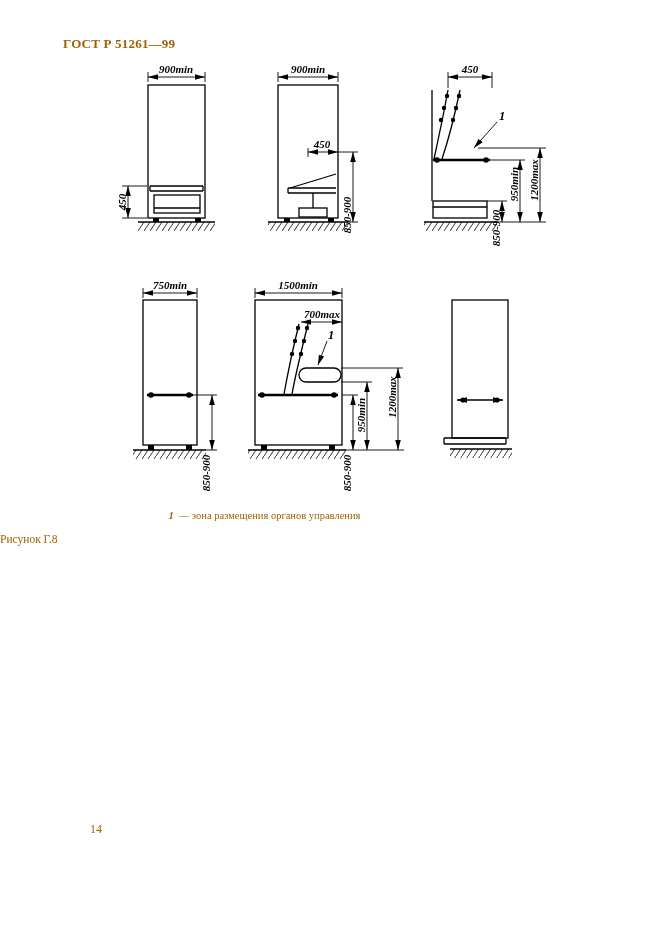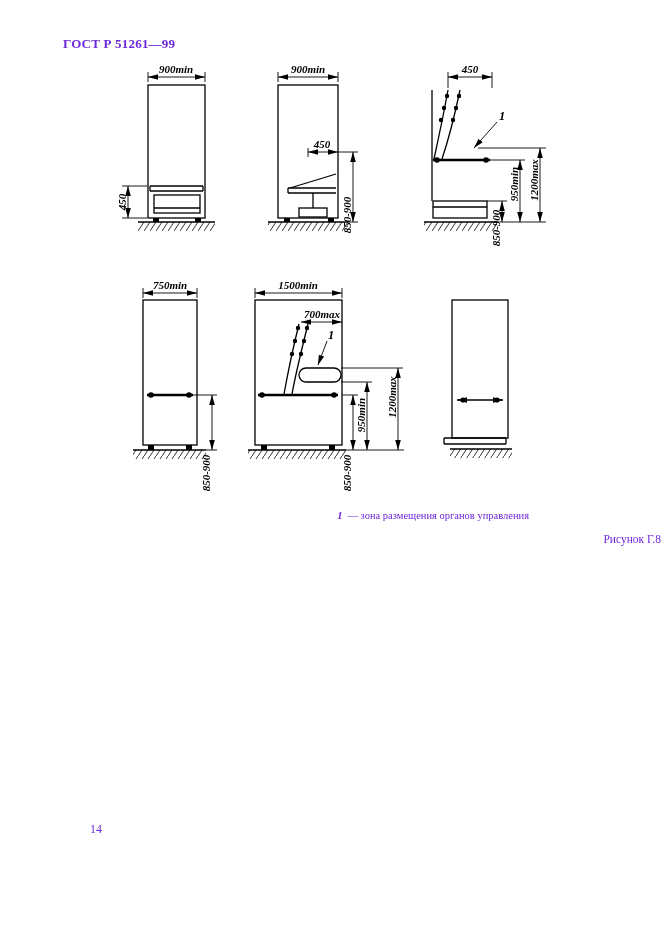--- a/index.html
+++ b/index.html
@@ -1,33 +1,33 @@
 <!DOCTYPE html>
 <html><head>
 <meta charset="utf-8">
 <style>
   html,body{margin:0;padding:0;background:#888;}
   .page{
     position:relative;width:661px;height:936px;margin:0 auto;
     background:#ffffff;overflow:hidden;
-    font-family:"Liberation Serif","DejaVu Serif",serif;color:#6d28d9;
+    font-family:"Liberation Serif","DejaVu Serif",serif;color:#a16207;
   }
   .doc-header{
     position:absolute;left:63px;top:36px;
     font-size:13px;font-weight:700;letter-spacing:.2px;
   }
   .figure-svg{position:absolute;left:0;top:60px;}
   .legend-line{
-    position:absolute;left:0;top:510px;width:529px;text-align:right;
+    position:absolute;left:0;top:510px;width:529px;text-align:center;
     font-size:10.5px;
   }
   .legend-num{font-style:italic;font-weight:700;margin-right:3px;}
   .legend-txt{margin-left:2px;}
   .fig-caption{
-    position:absolute;left:0;top:533px;width:661px;text-align:right;
+    position:absolute;left:0;top:533px;width:661px;text-align:left;
     font-size:11.5px;
   }
   .page-num{
     position:absolute;left:62px;top:822px;font-size:12px;margin-left:28px;
   }
   
   .s    {stroke:#000;stroke-width:1.3;fill:none;}
   .thin {stroke:#000;stroke-width:.9;fill:none;}
   .bar  {stroke:#000;stroke-width:2.4;fill:none;}
   .dot  {fill:#000;stroke:none;}

